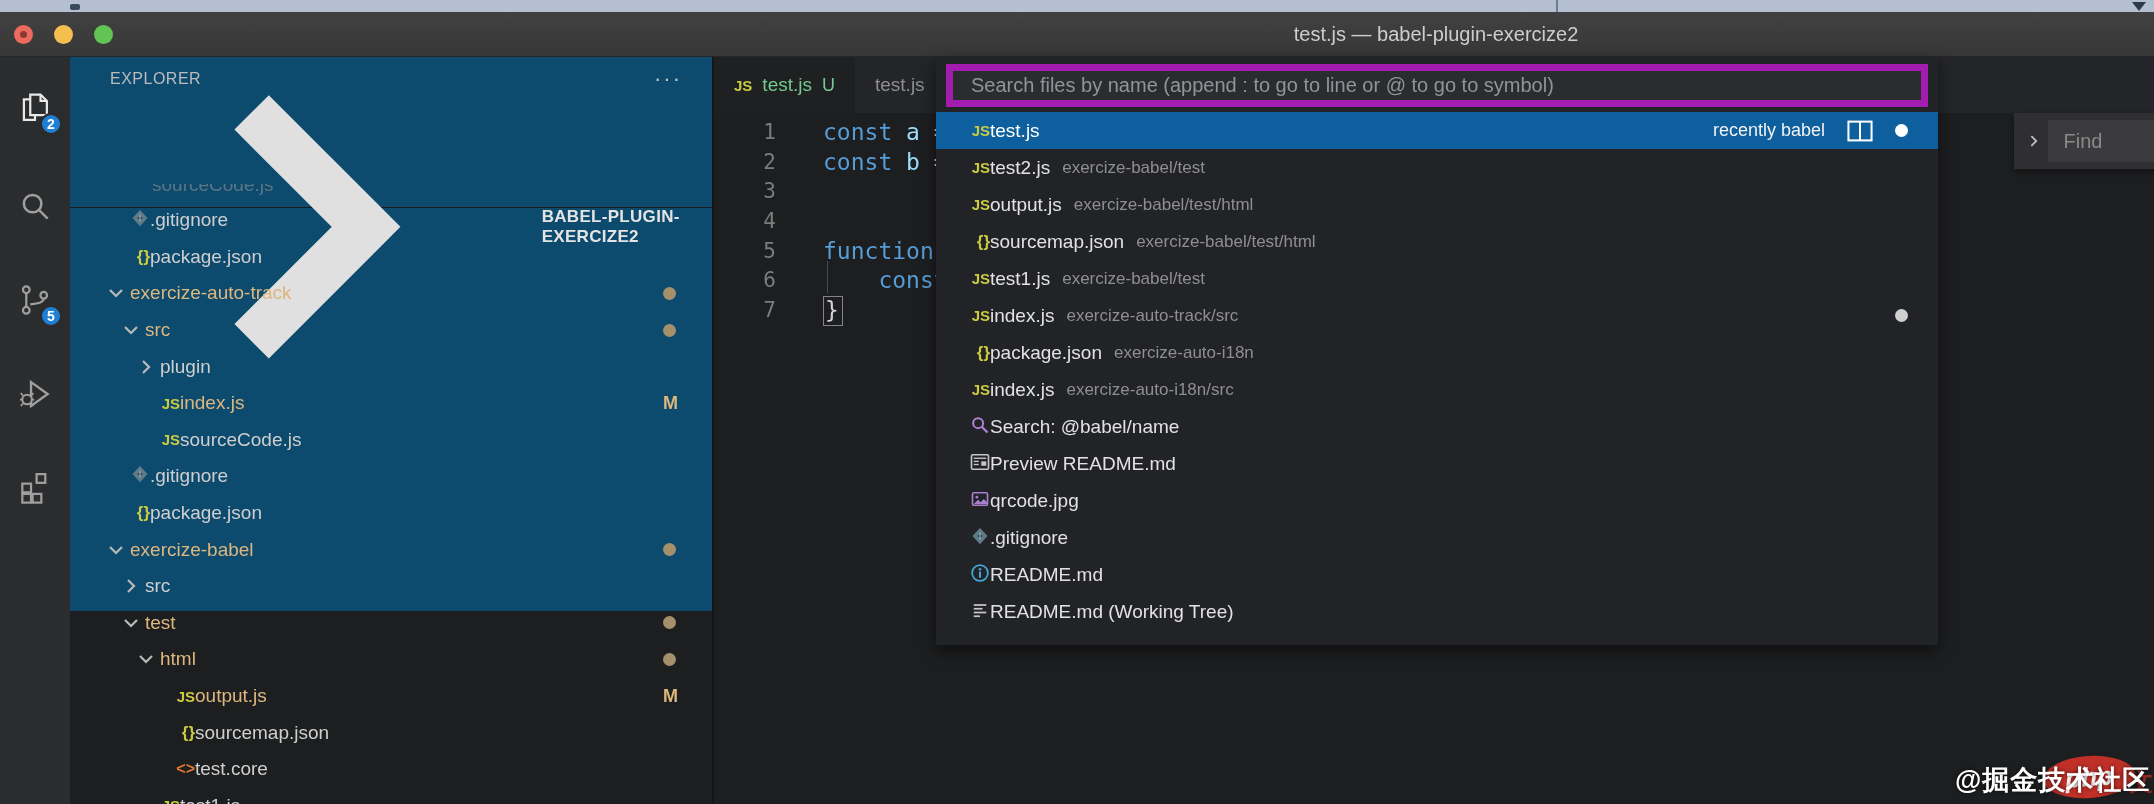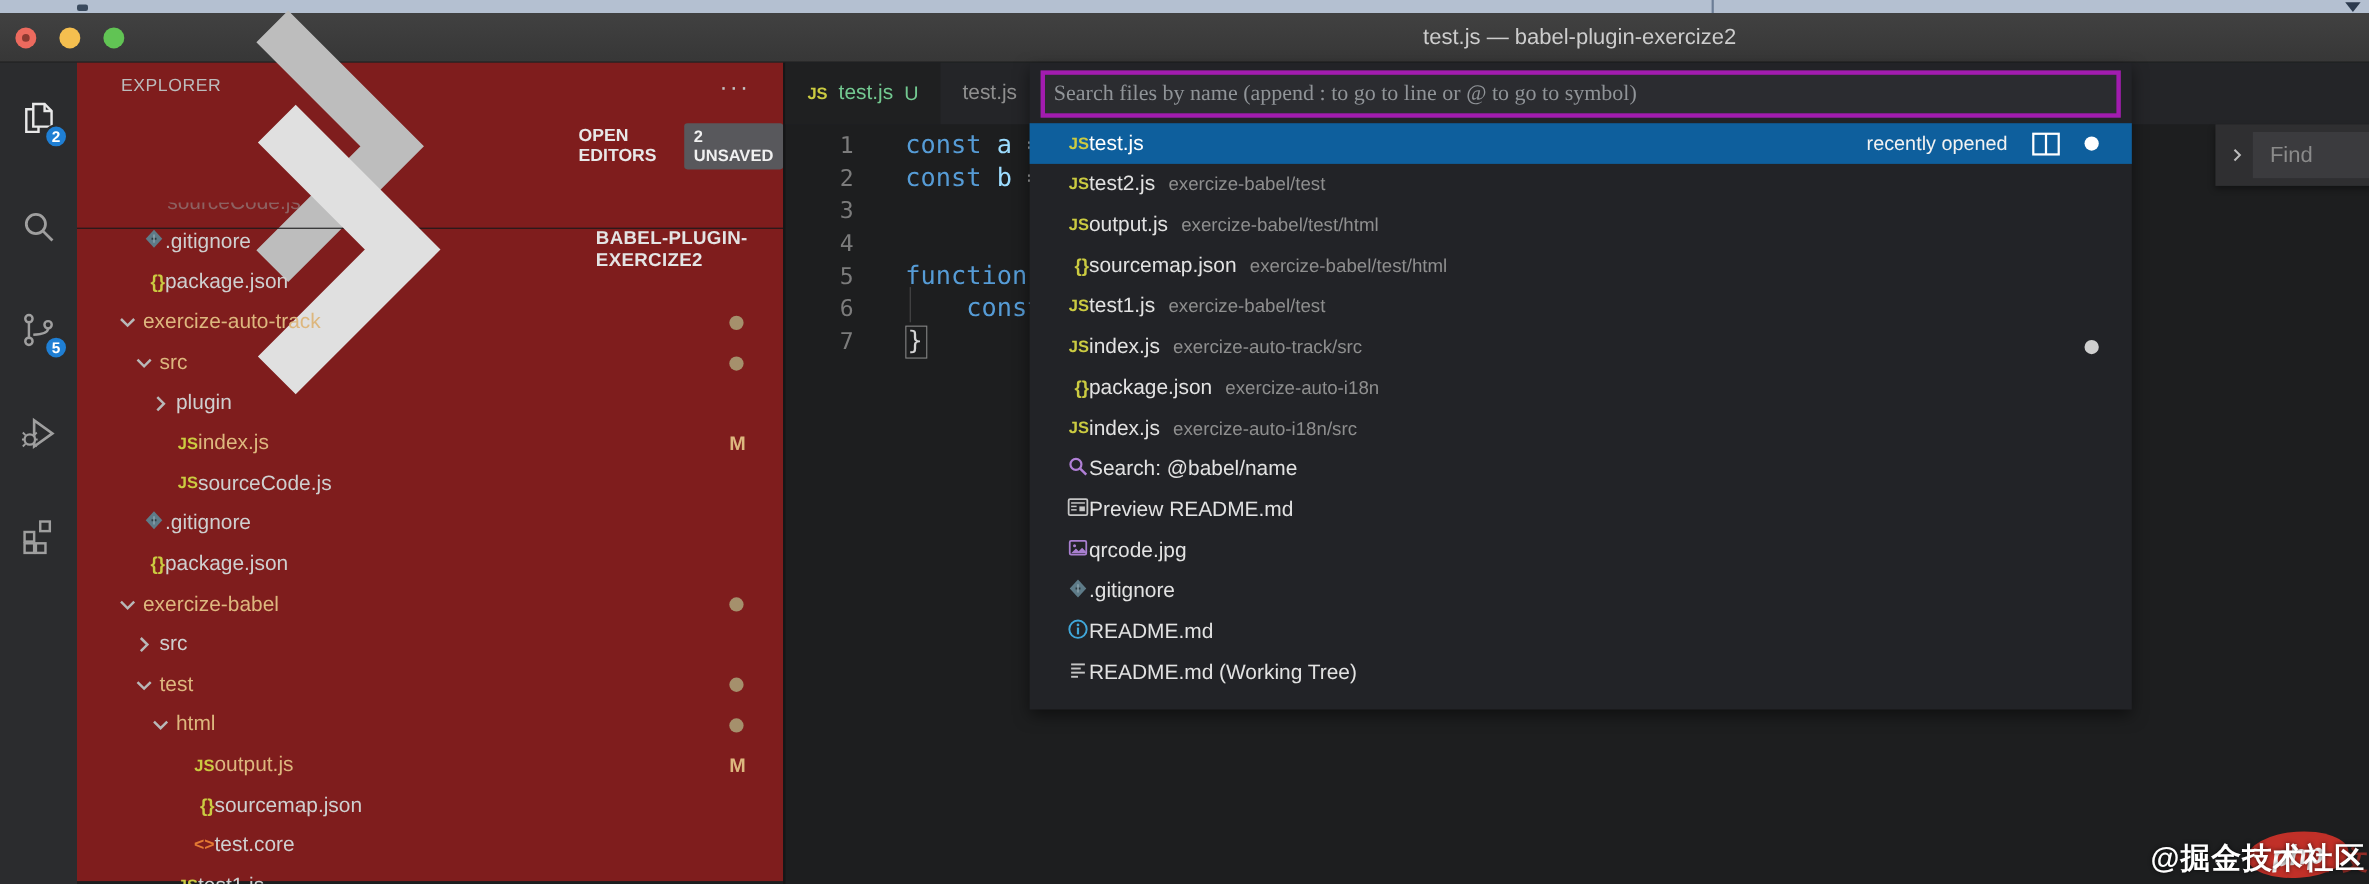--- a/index.html
+++ b/index.html
@@ -33,21 +33,21 @@
   
   .activitybar { position:absolute; left:0; top:0; width:70px; height:747px; background:#2b2c2e; }
   .act-item { position:absolute; left:0; width:70px; height:62px; display:flex;
     align-items:center; justify-content:center; }
   .act-item svg { width:38px; height:38px; }
   .act-badge { position:absolute; right:8px; bottom:4px; min-width:22px; height:22px; padding:0 4px;
     background:#1f7fd4; border-radius:11px; color:#fff; font-size:14px; font-weight:bold;
     display:flex; align-items:center; justify-content:center; border:2px solid #2b2c2e; }
 
   
-  .sidebar { position:absolute; left:70px; top:0; width:642px; height:744px; background:#7f1d1d; }
+  .sidebar { position:absolute; left:70px; top:0; width:642px; height:554px; background:#0c4a6e; }
   .side-header { position:absolute; left:0; top:0; width:100%; height:44px; display:flex;
     align-items:center; padding:0 30px 0 40px; }
   .side-title { color:#bcbcbc; font-size:16px; letter-spacing:.5px; }
   .side-more { margin-left:auto; color:#c3c3c3; font-size:22px; letter-spacing:2px; cursor:default; }
   .open-editors { position:absolute; left:0; top:57px; width:100%; height:37px; display:flex;
     align-items:center; padding-left:14px; }
   .oe-label { color:#e8e8e8; font-weight:bold; font-size:16px; margin-left:6px; }
   .oe-badge { margin-left:12px; background:#58585c; color:#f0f0f0; font-weight:bold; font-size:15px;
     padding:4px 9px; border-radius:3px; }
   .section-sep { position:absolute; left:0; top:150px; width:100%; height:1px; background:#191a1b; }
@@ -99,23 +99,23 @@
   .find-widget { position:absolute; left:1300px; top:56px; width:142px; height:56px;
     background:#2f2f31; box-shadow:0 3px 6px rgba(0,0,0,.4); display:flex; align-items:center; }
   .find-chev { margin-left:10px; width:22px; height:22px; }
   .find-box { margin-left:4px; width:120px; height:42px; background:#3b3b3e; display:flex;
     align-items:center; padding-left:16px; color:#8a8a8a; font-size:20px; }
 
   
   .quick-open { position:absolute; left:936px; top:57px; width:1002px; height:588px;
     background:#222327; box-shadow:0 6px 14px rgba(0,0,0,.5); z-index:50; }
   .qo-input-wrap { position:absolute; left:10px; top:7px; width:982px; height:43px; }
-  .qo-input { width:100%; height:100%; background:#2b2c30; border:4px solid #a21caf;
-    color:#d6d6d6; font-size:20px; padding:0 8px; outline:none;
-    font-family:Liberation Serif, serif; }
+  .qo-input { width:100%; height:100%; background:#2b2c30; border:7px solid #a21caf;
+    color:#d6d6d6; font-size:20px; padding:0 18px; outline:none;
+    font-family:Liberation Sans, sans-serif; }
   .qo-input::placeholder { color:#909498; }
   .qo-list { position:absolute; left:0; top:55px; width:100%; }
   .qrow { display:flex; align-items:center; height:37px; padding:0 30px 0 24px; }
   .qrow.selected { background:#0e5f9d; }
   .qrow .fi { width:30px; }
   .q-name { color:#e2e2e2; font-size:19px; white-space:nowrap; }
   .qrow.selected .q-name { color:#fff; }
   .q-path { color:#8f8f8f; font-size:17px; margin-left:12px; white-space:nowrap; }
   .q-right { margin-left:auto; display:flex; align-items:center; gap:22px; }
   .q-right-label { color:#f2f2f2; font-size:18px; }
@@ -196,27 +196,20 @@
             <rect x="13" y="4.5" width="5.5" height="5.5" fill="none" stroke="#9f9f9f" stroke-width="1.4"></rect>
           </svg>
         </div>
       </div>
 
     <div class="sidebar">
       <div class="side-header">
         <span class="side-title">EXPLORER</span>
         <span class="side-more">···</span>
       </div>
-      <div class="open-editors">
-        <svg class="chev" viewBox="0 0 16 16">
-            <path d="M6 4 L10 8 L6 12" fill="none" stroke="#bdbdbd" stroke-width="1.5"></path>
-          </svg>
-        <span class="oe-label">OPEN EDITORS</span>
-        <span class="oe-badge">2 UNSAVED</span>
-      </div>
       <div class="section-sep"></div>
       <div class="section-header">
         <svg class="chev exp" viewBox="0 0 16 16">
             <path d="M6 4 L10 8 L6 12" fill="none" stroke="#e0e0e0" stroke-width="1.7"></path>
           </svg>
         <span class="sec-label">BABEL-PLUGIN-EXERCIZE2</span>
       </div>
       <div class="remnant">
         <span>sourceCode.js</span>
       </div>
@@ -373,21 +366,21 @@
 
   <div class="quick-open">
     <div class="qo-input-wrap">
       <input class="qo-input" type="text" placeholder="Search files by name (append : to go to line or @ to go to symbol)" style="">
     </div>
     <div class="qo-list" id="qo-list">
         <div class="qrow selected">
           <span class="fi fi-js">JS</span>
           <span class="q-name">test.js</span>
           <span class="q-right">
-            <span class="q-right-label">recently opened</span>
+            <span class="q-right-label">recently babel</span>
             <span class="q-split">
               <svg viewBox="0 0 18 15">
                 <rect x="1" y="1" width="16" height="13" fill="none" stroke="#fff" stroke-width="1.4"></rect>
                 <line x1="9" y1="1" x2="9" y2="14" stroke="#fff" stroke-width="1.4"></line>
               </svg>
             </span>
             <span class="q-dot "></span>
           </span>
         </div>
         <div class="qrow">

